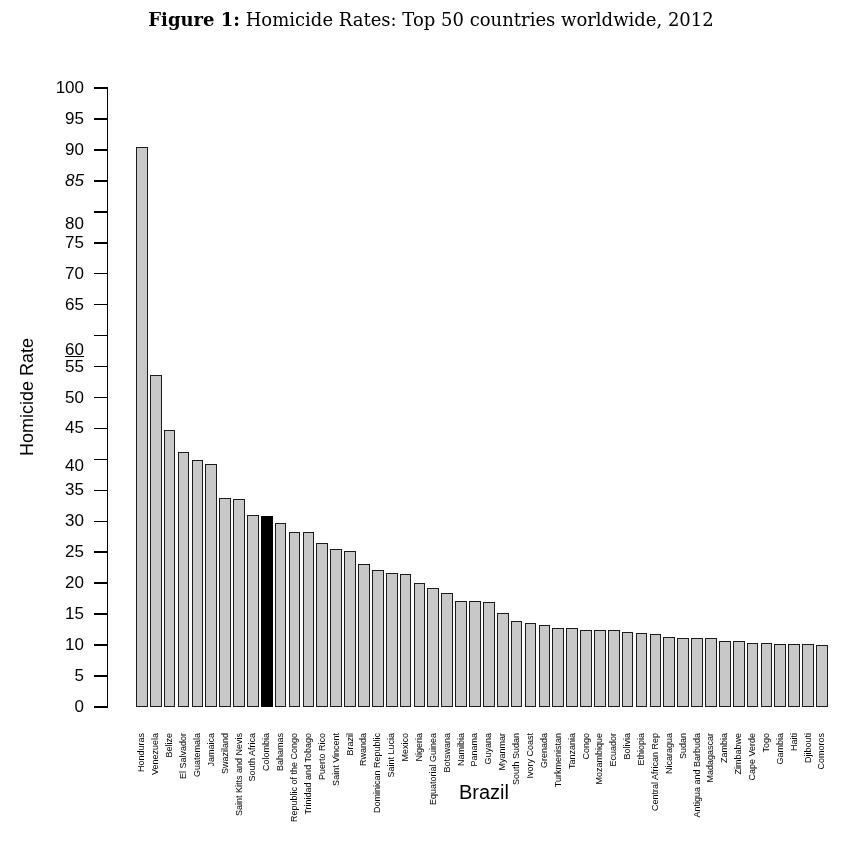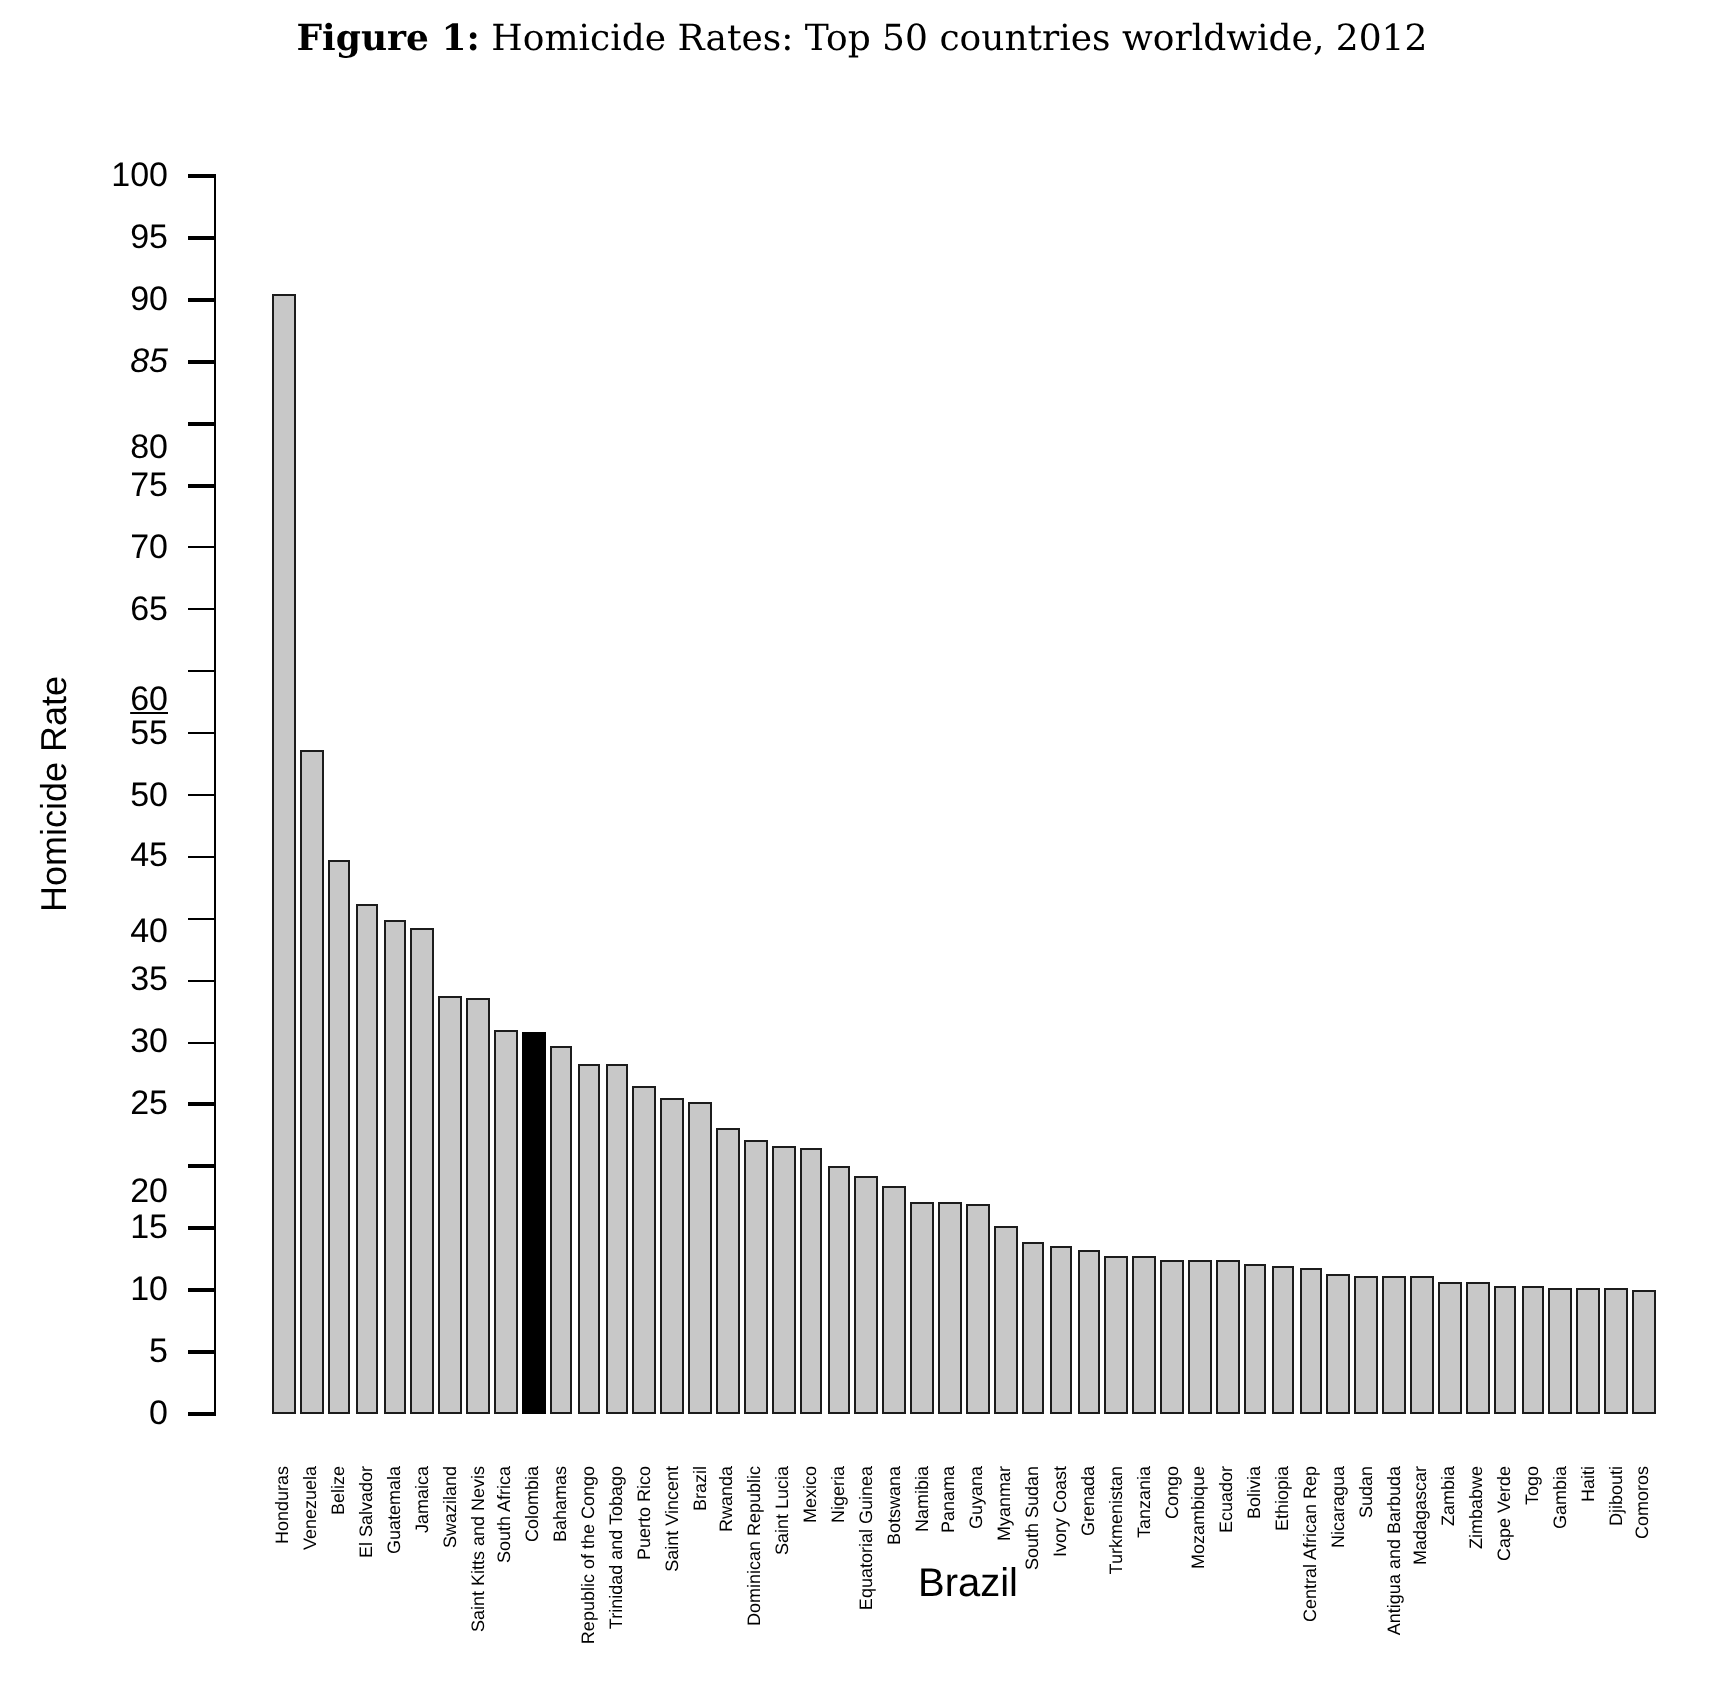--- a/index.html
+++ b/index.html
@@ -75,21 +75,21 @@
     <div id="yticks">
         <div class="ytick" style="top: 706.2px;"></div>
         <div class="yticklabel" style="top: 697px;">0</div>
         <div class="ytick" style="top: 675.25px;"></div>
         <div class="yticklabel" style="top: 666.05px;">5</div>
         <div class="ytick" style="top: 644.3px;"></div>
         <div class="yticklabel" style="top: 635.1px;">10</div>
         <div class="ytick" style="top: 613.35px;"></div>
         <div class="yticklabel" style="top: 604.15px;">15</div>
         <div class="ytick" style="top: 582.4px;"></div>
-        <div class="yticklabel" style="top: 573.2px; margin-top: 13px;">20</div>
+        <div class="yticklabel" style="top: 573.2px;">20</div>
         <div class="ytick" style="top: 551.45px;"></div>
         <div class="yticklabel" style="top: 542.25px;">25</div>
         <div class="ytick" style="top: 520.5px;"></div>
         <div class="yticklabel" style="top: 511.3px;">30</div>
         <div class="ytick" style="top: 489.55px;"></div>
         <div class="yticklabel" style="top: 480.35px;">35</div>
         <div class="ytick" style="top: 458.6px;"></div>
         <div class="yticklabel" style="top: 427px; margin-top: 29px;">40</div>
         <div class="ytick" style="top: 427.65px;"></div>
         <div class="yticklabel" style="top: 418.45px;">45</div>

